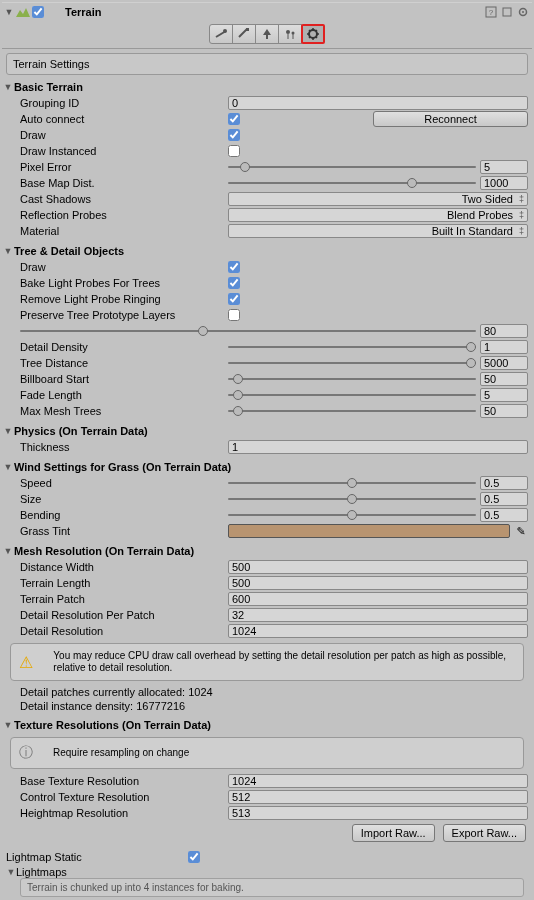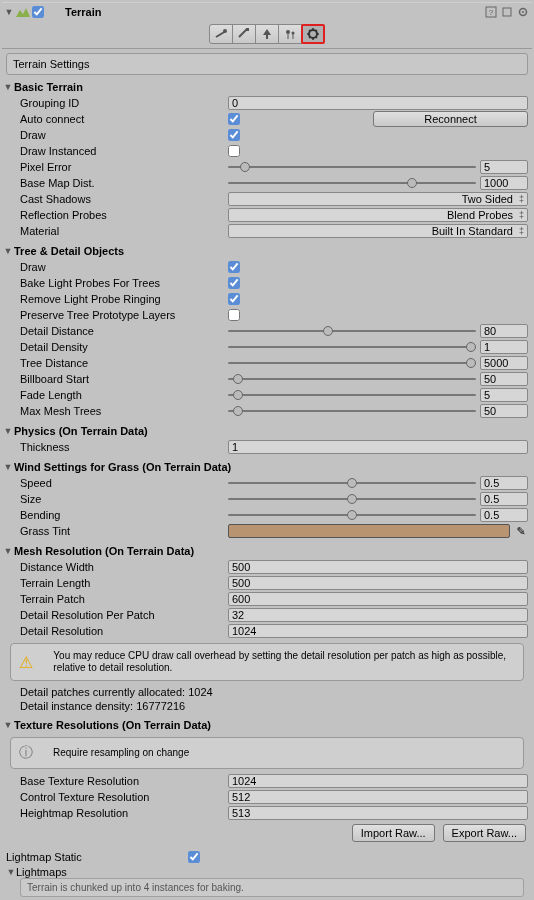--- a/index.html
+++ b/index.html
@@ -224,21 +224,20 @@
           <input type="checkbox" checked="" style="">
         </span>
       </div>
     <div class="row">
         <span class="label">Preserve Tree Prototype Layers</span>
         <span class="val">
           <input type="checkbox" style="">
         </span>
       </div>
     <div class="row">
-        <span class="label">Detail Distance</span>
         <span class="val slider-wrap">
           <input type="range" value="40" min="0" max="100" style="">
           <span class="numbox">80</span>
         </span>
       </div>
     <div class="row">
         <span class="label">Detail Density</span>
         <span class="val slider-wrap">
           <input type="range" value="100" min="0" max="100" style="">
           <span class="numbox">1</span>

